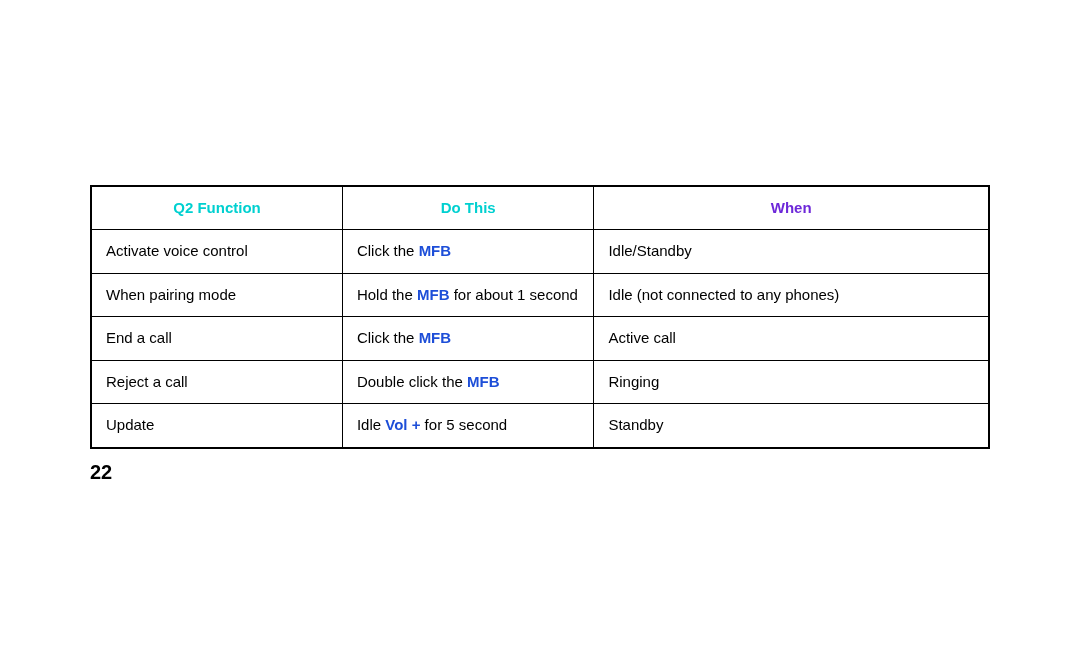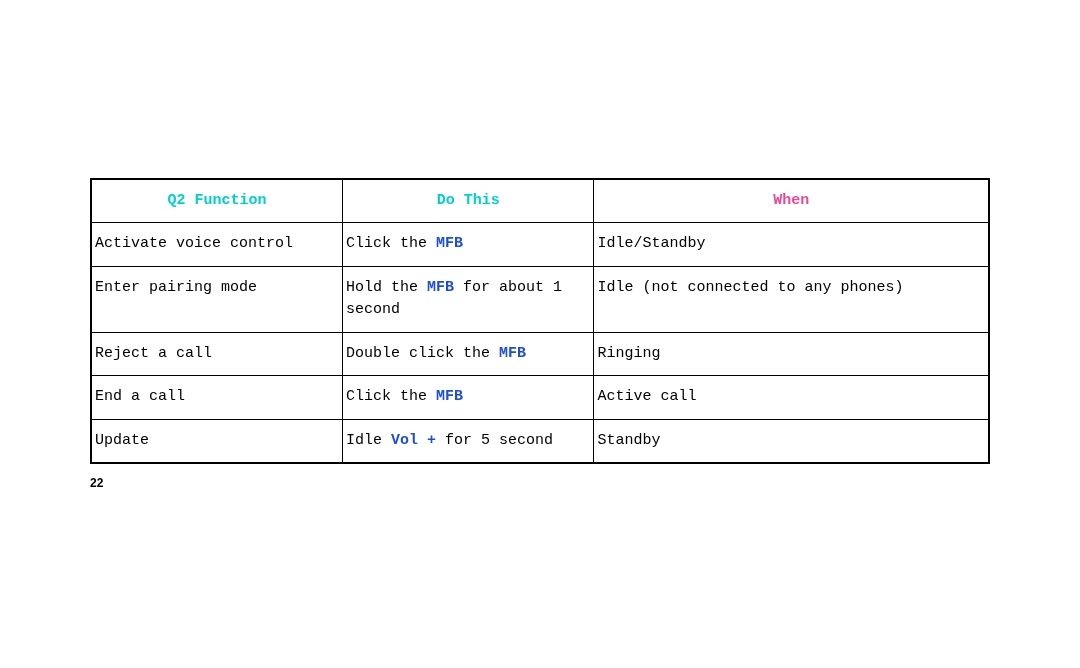--- a/index.html
+++ b/index.html
@@ -25,24 +25,23 @@
     }
 
     table {
       width: 100%;
       border-collapse: collapse;
       border: 2px solid #000000;
     }
 
     th, td {
       border: 1px solid #000000;
-      padding: 10px 3px;
+      padding: 10px 14px;
       vertical-align: top;
       line-height: 1.5;
-      font-family: Liberation Mono, monospace;
     }
 
     thead tr {
       background: #ffffff;
     }
 
     th {
       font-weight: bold;
       font-size: 15px;
     }
@@ -51,21 +50,21 @@
       color: #00d0d0;
       font-weight: bold;
     }
 
     .header-dothis {
       color: #00d0d0;
       font-weight: bold;
     }
 
     .header-when {
-      color: #ec4899;
+      color: #6d28d9;
       font-weight: bold;
       margin-top: 23px;
     }
 
     .accent {
       color: #1d4ed8;
       font-weight: bold;
     }
 
     .col-function {
@@ -76,21 +75,21 @@
       width: 28%;
     }
 
     .col-when {
       width: 44%;
     }
 
     .page-number {
       margin-top: 12px;
       font-weight: bold;
-      font-size: 12px;
+      font-size: 20px;
     }
   </style>
 </head>
 <body>
 
 <div class="page-container">
   <table>
     <thead>
       <tr>
         <th class="col-function">
@@ -104,33 +103,33 @@
         </th>
       </tr>
     </thead>
     <tbody id="table-body">
     <tr>
           <td class="col-function">Activate voice control</td>
           <td class="col-dothis"><span>Click the </span><span class="accent">MFB</span></td>
           <td class="col-when">Idle/Standby</td>
         </tr>
         <tr>
-          <td class="col-function">Enter pairing mode</td>
+          <td class="col-function">When pairing mode</td>
           <td class="col-dothis"><span>Hold the </span><span class="accent">MFB</span><span> for about 1 second</span></td>
           <td class="col-when">Idle (not connected to any phones)</td>
+        </tr>
+        <tr>
+          <td class="col-function">End a call</td>
+          <td class="col-dothis"><span>Click the </span><span class="accent">MFB</span></td>
+          <td class="col-when">Active call</td>
         </tr>
         <tr>
           <td class="col-function">Reject a call</td>
           <td class="col-dothis"><span>Double click the </span><span class="accent">MFB</span></td>
           <td class="col-when">Ringing</td>
-        </tr>
-        <tr>
-          <td class="col-function">End a call</td>
-          <td class="col-dothis"><span>Click the </span><span class="accent">MFB</span></td>
-          <td class="col-when">Active call</td>
         </tr>
         <tr>
           <td class="col-function">Update</td>
           <td class="col-dothis"><span>Idle </span><span class="accent">Vol +</span><span> for 5 second</span></td>
           <td class="col-when">Standby</td>
         </tr>
       </tbody>
   </table>
   <div class="page-number">22</div>
 </div>

